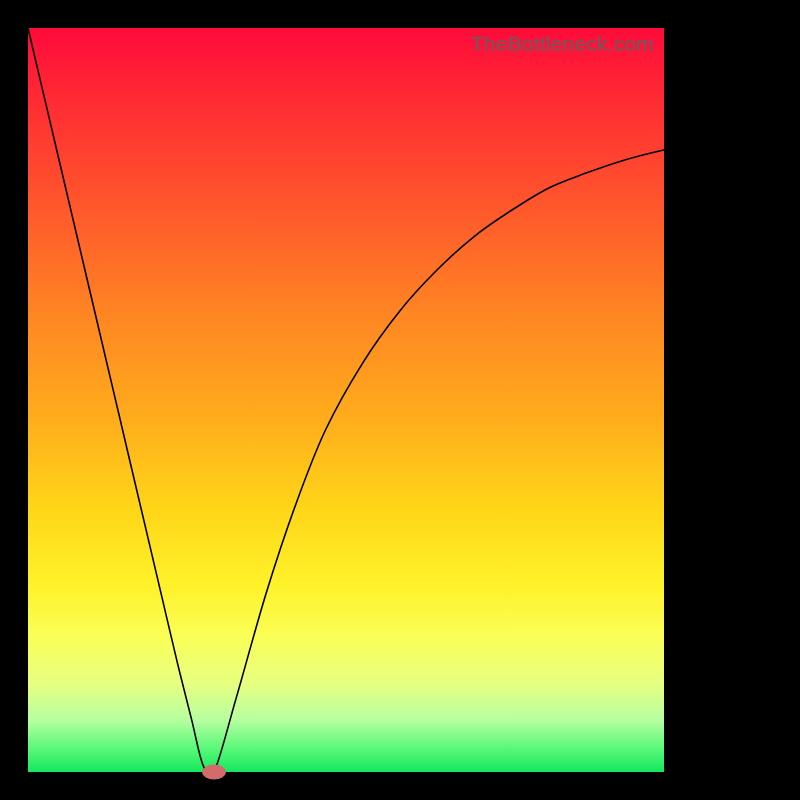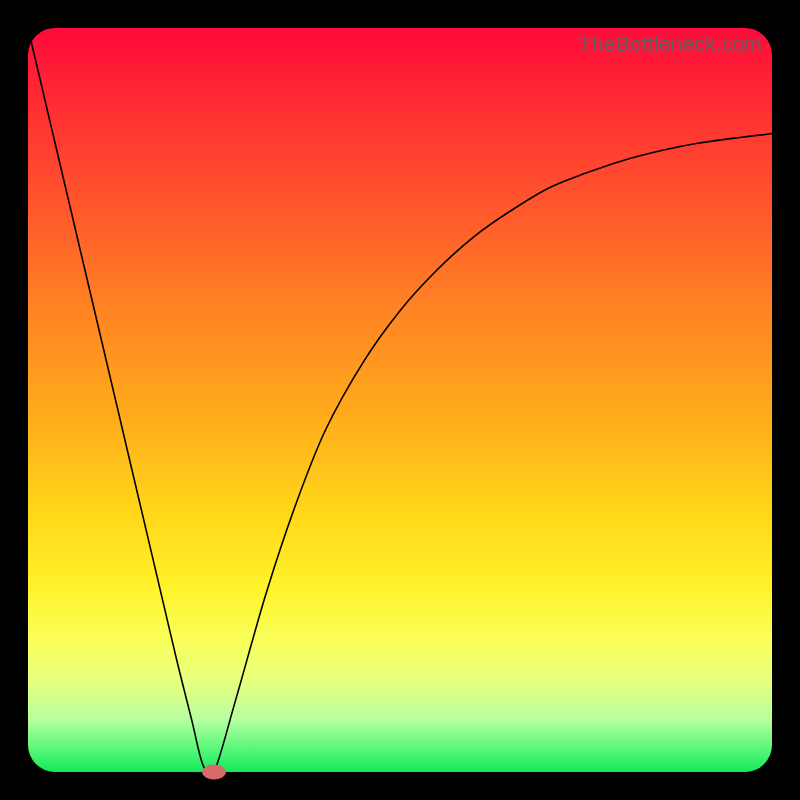--- a/index.html
+++ b/index.html
@@ -15,37 +15,36 @@
     position: relative;
     width: 800px;
     height: 800px;
     background: #000;
     box-sizing: border-box;
   }
   .plot-area {
     position: absolute;
     left: 28px;
     top: 28px;
-    width: 744px;
+    width: 636px;
     height: 744px;
     background: linear-gradient(to bottom,
       #ff0a3a 0%,
       #ff2c33 10%,
       #ff5a2b 25%,
       #ff8423 38%,
       #ffab1c 52%,
       #ffd718 65%,
       #fff22a 75%,
       #faff58 82%,
       #e7ff80 88%,
       #b6ffa0 93%,
       #56f777 97%,
       #14e85e 100%
     );
-    border-radius: 27px;
   }
   .watermark {
     position: absolute;
     top: 4px;
     right: 10px;
     color: #606060;
     font-size: 21px;
     font-weight: 500;
     letter-spacing: 0.2px;
     user-select: none;

